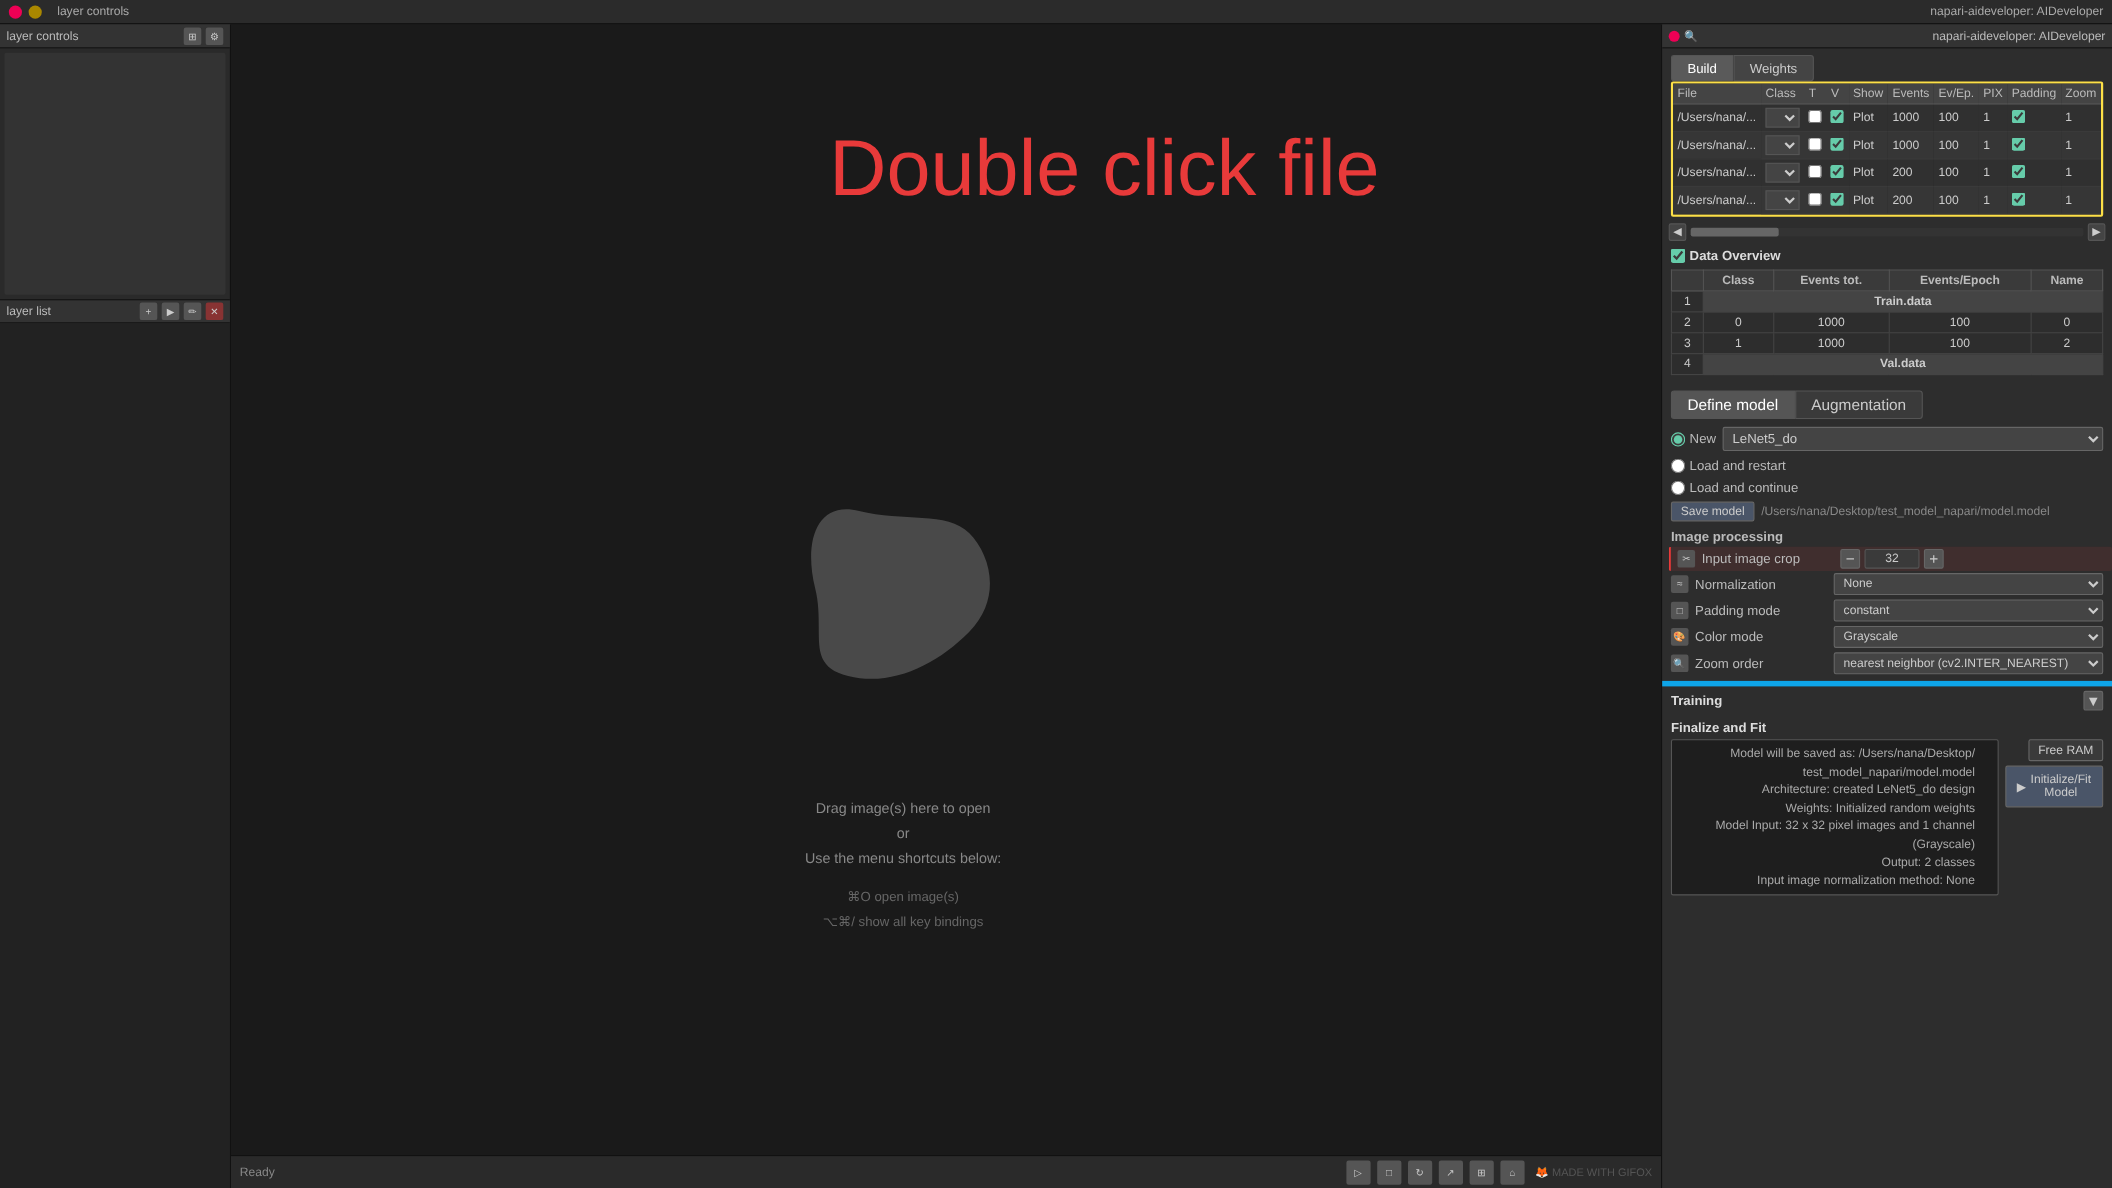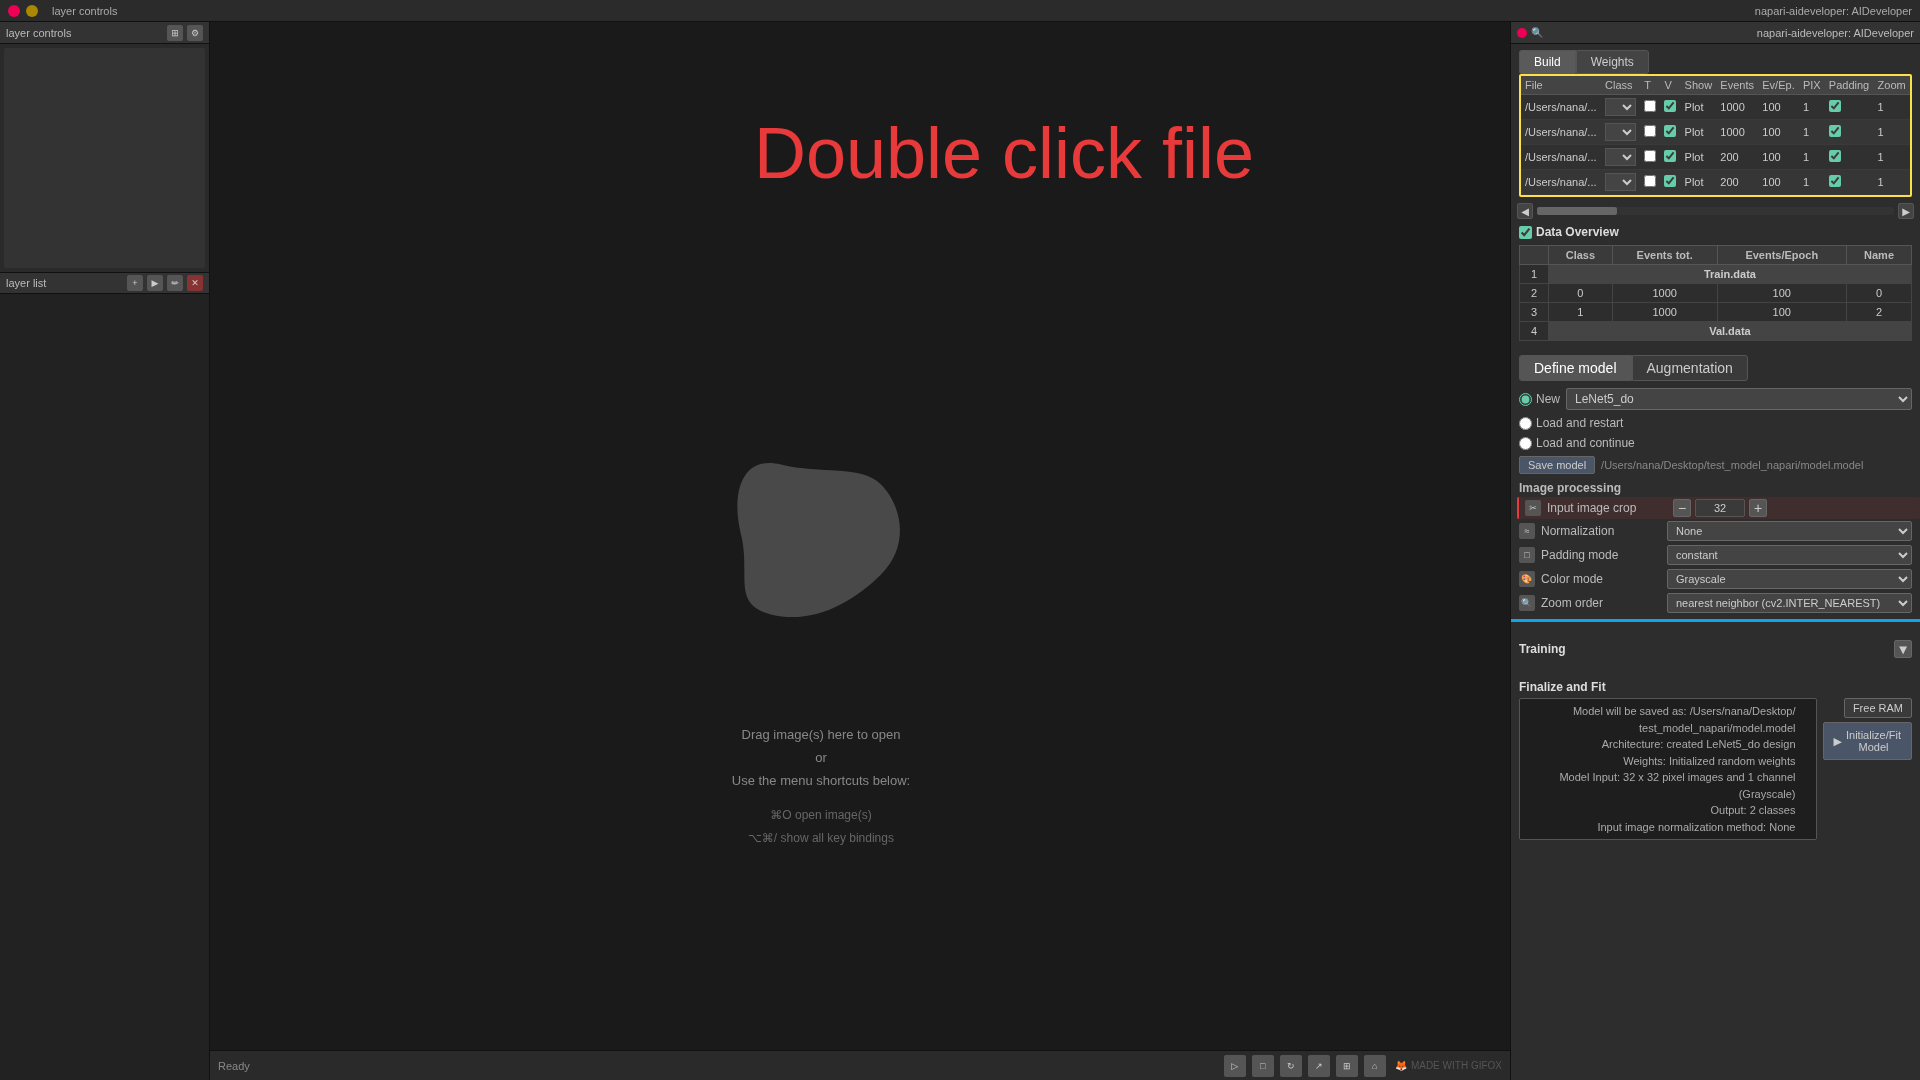--- a/index.html
+++ b/index.html
@@ -101,21 +101,21 @@
     .section-label { font-size: 12px; color: #bbb; font-weight: 600; padding: 4px 8px 2px; }
     .proc-row { display: flex; align-items: center; gap: 6px; padding: 2px 8px; }
     .proc-icon { width: 16px; height: 16px; background: #555; border-radius: 2px; display: flex; align-items: center; justify-content: center; font-size: 9px; color: #ccc; flex-shrink: 0; }
     .proc-label { width: 120px; font-size: 12px; color: #bbb; flex-shrink: 0; }
     .proc-control { flex: 1; display: flex; align-items: center; gap: 4px; }
     .proc-select { flex: 1; background: #444; border: 1px solid #666; color: #ccc; padding: 2px 4px; font-size: 11px; border-radius: 2px; }
     .proc-input { width: 50px; background: #3a3a3a; border: 1px solid #555; color: #ccc; padding: 2px 4px; font-size: 11px; border-radius: 2px; text-align: center; }
     .minus-btn, .plus-btn { width: 18px; height: 18px; background: #555; border: 1px solid #666; color: #ccc; cursor: pointer; border-radius: 2px; display: flex; align-items: center; justify-content: center; font-size: 14px; line-height: 1; flex-shrink: 0; }
 
     
-    .training-section { display: flex; align-items: center; justify-content: space-between; padding: 18px 8px; border-top: 3px solid #0ea5e9; margin-top: 4px; }
+    .training-section { display: flex; align-items: center; justify-content: space-between; padding: 4px 8px; border-top: 5px solid #0ea5e9; margin-top: 4px; }
     .training-title { font-size: 12px; color: #ddd; font-weight: 600; }
     .expand-btn { width: 18px; height: 18px; background: #555; border: 1px solid #666; color: #ccc; cursor: pointer; border-radius: 2px; display: flex; align-items: center; justify-content: center; }
 
     
     .finalize-section { padding: 4px 8px; }
     .finalize-title { font-size: 12px; color: #ddd; font-weight: 600; margin-bottom: 4px; }
     .finalize-layout { display: flex; gap: 6px; }
     .finalize-log { flex: 1; background: #1e1e1e; border: 1px solid #555; border-radius: 2px; padding: 4px 20px; font-size: 11px; color: #aaa; line-height: 1.5; min-height: 100px; overflow-y: auto; text-align: right; }
     .finalize-log::-webkit-scrollbar { width: 6px; }
     .finalize-log::-webkit-scrollbar-thumb { background: #555; }

